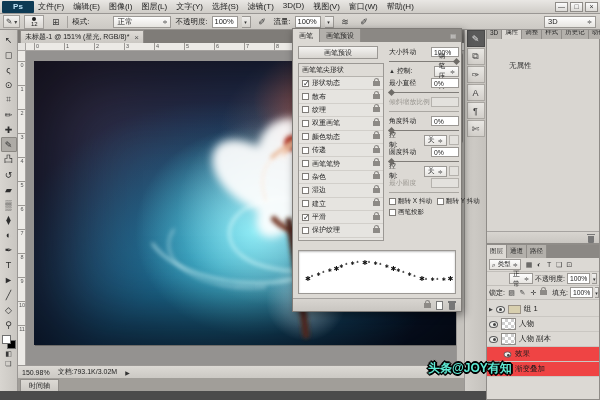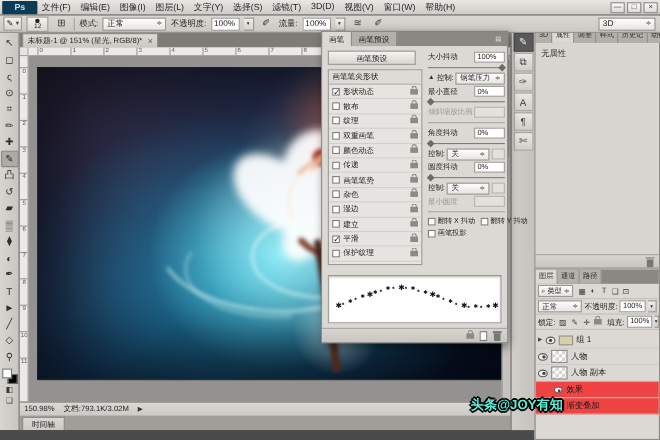--- a/index.html
+++ b/index.html
@@ -13,21 +13,21 @@
   .menuitem{white-space:nowrap;font-size:8px;color:#222;cursor:default;}
   .winctl{margin-left:auto;display:flex;gap:2px;margin-right:2px;}
   .winbtn{width:13px;height:10px;border:1px solid #8f8c88;background:linear-gradient(#fbfbfb,#dddbd7);font-size:7px;line-height:8px;text-align:center;color:#333;}
 
   
   .optionsbar{position:absolute;left:0;top:14px;width:600px;height:16px;background:linear-gradient(#dbd8d3,#ccc9c4);border-bottom:1px solid #969390;display:flex;align-items:center;gap:4px;padding-left:3px;z-index:19;font-size:7.5px;}
   .optsep{width:1px;height:12px;background:#a5a29e;}
   .toolchip{display:flex;align-items:center;border:1px solid #a19e9a;background:linear-gradient(#f4f3f1,#d8d5d0);height:13px;padding:0 2px;gap:2px;}
   .brushpick{display:flex;flex-direction:column;align-items:center;justify-content:center;border:1px solid #a19e9a;background:linear-gradient(#f4f3f1,#d8d5d0);height:14px;width:20px;line-height:5px;font-size:6px;}
   .brushpick .bdot{width:4px;height:4px;border-radius:50%;background:#222;margin-bottom:1px;}
-  .sel{display:inline-flex;align-items:center;justify-content:space-between;border:1px solid #9b9894;background:linear-gradient(#fdfdfd,#e7e5e1);height:12px;padding:0 3px;gap:3px;}
+  .sel{display:inline-flex;align-items:center;justify-content:space-between;border:1px solid #9b9894;background:linear-gradient(#fdfdfd,#e7e5e1);height:12px;padding:0 3px;gap:3px;margin-left:20px;}
   .selarr{font-size:6px;color:#444;}
   .valbox{display:inline-flex;align-items:center;border:1px solid #9b9894;background:#fff;height:12px;padding:0 2px;}
   .dropbtn{display:inline-flex;align-items:center;justify-content:center;border:1px solid #9b9894;border-left:none;background:linear-gradient(#f0efed,#d5d2cd);height:12px;width:9px;font-size:5px;color:#333;}
   .iconbtn{width:15px;height:13px;border:1px solid transparent;display:inline-flex;align-items:center;justify-content:center;font-size:9px;color:#3a3a3a;}
   .wslabel{margin-left:auto;margin-right:4px;}
 
   
   .toolbar{position:absolute;left:0;top:30px;width:18px;height:361px;background:linear-gradient(90deg,#d8d5d0,#c9c6c1);border-right:1px solid #9a9794;z-index:15;display:flex;flex-direction:column;align-items:center;padding-top:2px;}
   .tool{width:16px;height:15px;display:flex;align-items:center;justify-content:center;font-size:9px;color:#2e2e2e;}
   .tool.active{background:#aeaba6;border:1px solid #8a8782;border-radius:1px;}
@@ -70,21 +70,21 @@
   .dockstrip{position:absolute;left:464px;top:25px;width:22px;height:366px;background:linear-gradient(90deg,#d2cfca,#c5c2bd);border-left:1px solid #9a9794;z-index:18;display:flex;flex-direction:column;align-items:center;padding-top:5px;gap:1px;}
   .dockbtn{width:18px;height:17px;border:1px solid #aaa7a2;background:linear-gradient(#e9e7e3,#d2cfca);display:flex;align-items:center;justify-content:center;font-size:9px;color:#3b3b3b;}
   .dockbtn.active{background:#5a5a5a;color:#e8e8e8;border-color:#4a4a4a;}
 
   
   .rightdock{position:absolute;left:486px;top:18px;width:114px;height:382px;background:#b9b6b1;z-index:18;}
   .ptabs{display:flex;height:13px;background:#8b8884;}
   .ptab{padding:0 3px;display:flex;align-items:center;font-size:6.5px;color:#2a2a2a;background:#b3b0ab;border-right:1px solid #8f8c88;white-space:nowrap;}
   .ptab.active{background:#dcd9d4;}
   .propsgroup{position:absolute;left:0;top:7px;width:114px;height:219px;border:1px solid #8f8c88;background:#dcd9d4;}
-  .propscontent{position:absolute;left:0;top:13px;right:0;bottom:12px;background:#d9d6d1;padding:5px;font-size:7.5px;color:#333;}
+  .propscontent{position:absolute;left:0;top:13px;right:0;bottom:12px;background:#d9d6d1;padding:22px;font-size:7.5px;color:#333;}
   .panelfooter{position:absolute;left:0;bottom:0;width:100%;height:12px;border-top:1px solid #a6a3a0;display:flex;align-items:center;justify-content:flex-end;gap:4px;padding-right:4px;background:linear-gradient(#d8d5d0,#c9c6c1);}
   .layersgroup{position:absolute;left:0;top:226px;width:114px;height:156px;border:1px solid #8f8c88;background:#dcd9d4;overflow:hidden;}
   .lrow{display:flex;align-items:center;gap:2px;height:14px;padding:0 2px;font-size:7px;border-bottom:1px solid #c2bfba;}
   .lrow .lbl{white-space:nowrap;}
   .filterrow{height:14px;}
   .searchchip{display:flex;align-items:center;gap:2px;border:1px solid #9b9894;background:linear-gradient(#fdfdfd,#e7e5e1);height:11px;padding:0 2px;font-size:6.5px;}
   .ficon{font-size:7px;color:#3a3a3a;width:9px;text-align:center;}
   .lockset{display:flex;gap:2px;align-items:center;}
   .layerlist{position:absolute;left:0;top:57px;right:0;bottom:0;overflow:hidden;}
   .layer{display:flex;align-items:center;gap:3px;height:15px;border-bottom:1px solid #cac7c2;padding:0 2px;font-size:7.5px;background:#dcd9d4;}

